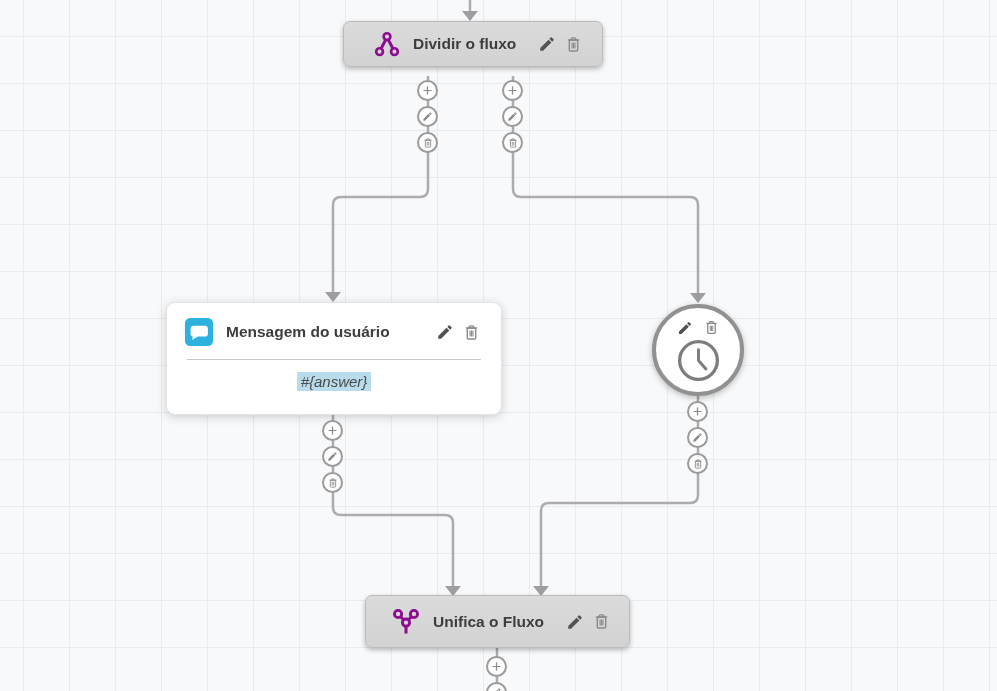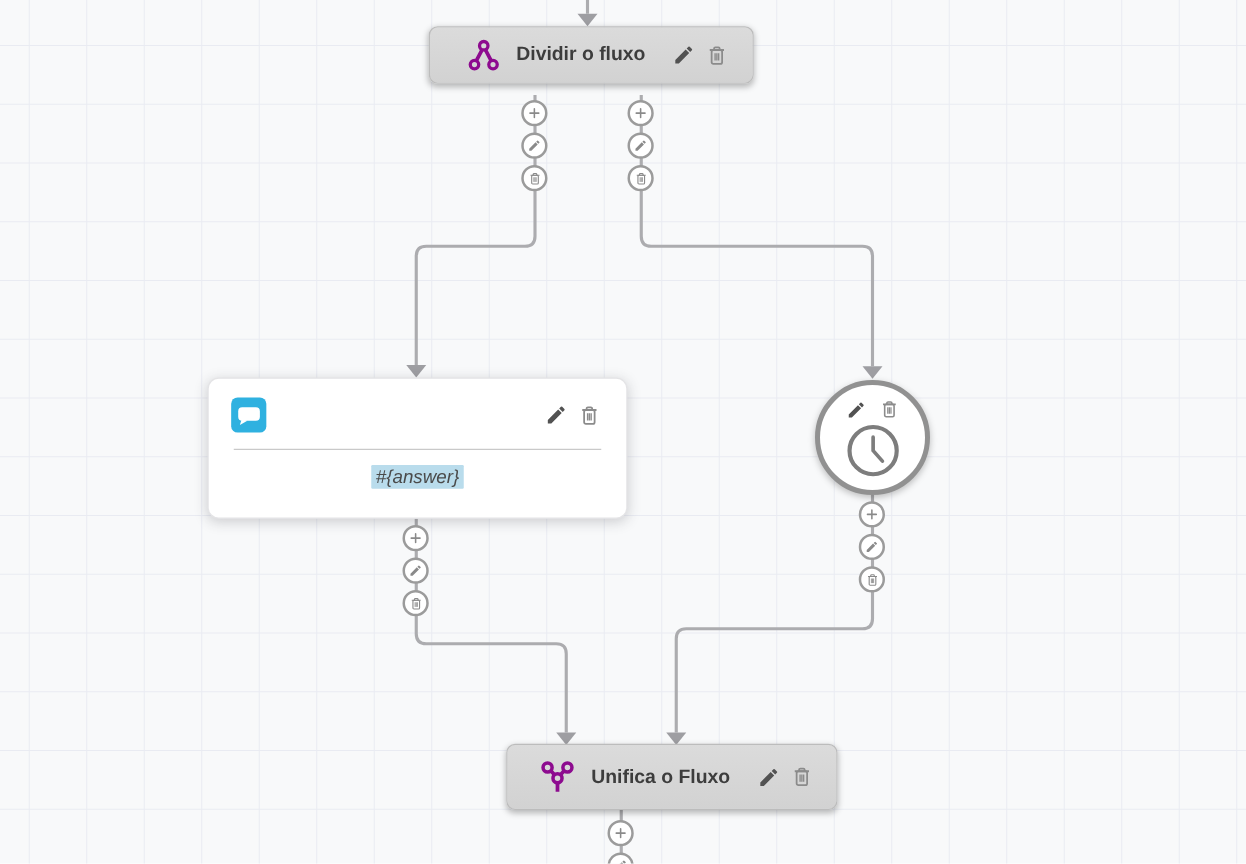--- a/index.html
+++ b/index.html
@@ -21,21 +21,21 @@
   .arrowhead { fill:#9e9ea2; stroke:none; }
 
   
   .gray-node {
     position:absolute; display:flex; align-items:center;
     background:linear-gradient(#dbdbdb,#d2d2d2);
     border:1px solid #bcbcbc; border-radius:7px;
     box-shadow:0 2px 5px rgba(0,0,0,.28);
   }
   .gray-node.split { left:343px; top:21px; width:260px; height:46px; padding:0 26px 0 29px; }
-  .gray-node.merge { left:365px; top:595px; width:265px; height:53px; padding:0 25px 0 25px;margin-left:40px; }
+  .gray-node.merge { left:365px; top:595px; width:265px; height:53px; padding:0 25px 0 25px; }
 
   .node-title { font-size:15.5px; font-weight:bold; color:#3d3d3d; margin:0 12px; white-space:nowrap; }
   .spacer { flex:1; }
 
   .glyph-purple { color:#8d0b8f; }
   .icon-28 { width:28px; height:28px; flex:none; }
   .icon-30 { width:30px; height:30px; flex:none; }
 
   .act-edit  { width:18px; height:18px; color:#525252; flex:none; margin-left:10px; cursor:pointer; }
   .act-trash { width:19px; height:19px; color:#8b8b8b; flex:none; margin-left:8px; cursor:pointer; }
@@ -166,20 +166,21 @@
     <svg class="act-trash">
         <use href="#i-trash"></use>
       </svg>
   </div>
 
   <div class="white-node">
     <div class="hdr">
       <svg class="icon-30">
           <use href="#i-chat"></use>
         </svg>
+      <span class="node-title">Mensagem do usuário</span>
       <span class="spacer"></span>
       <svg class="act-edit">
           <use href="#i-pencil"></use>
         </svg>
       <svg class="act-trash">
           <use href="#i-trash"></use>
         </svg>
     </div>
     <div class="divider"></div>
     <div class="bdy">

